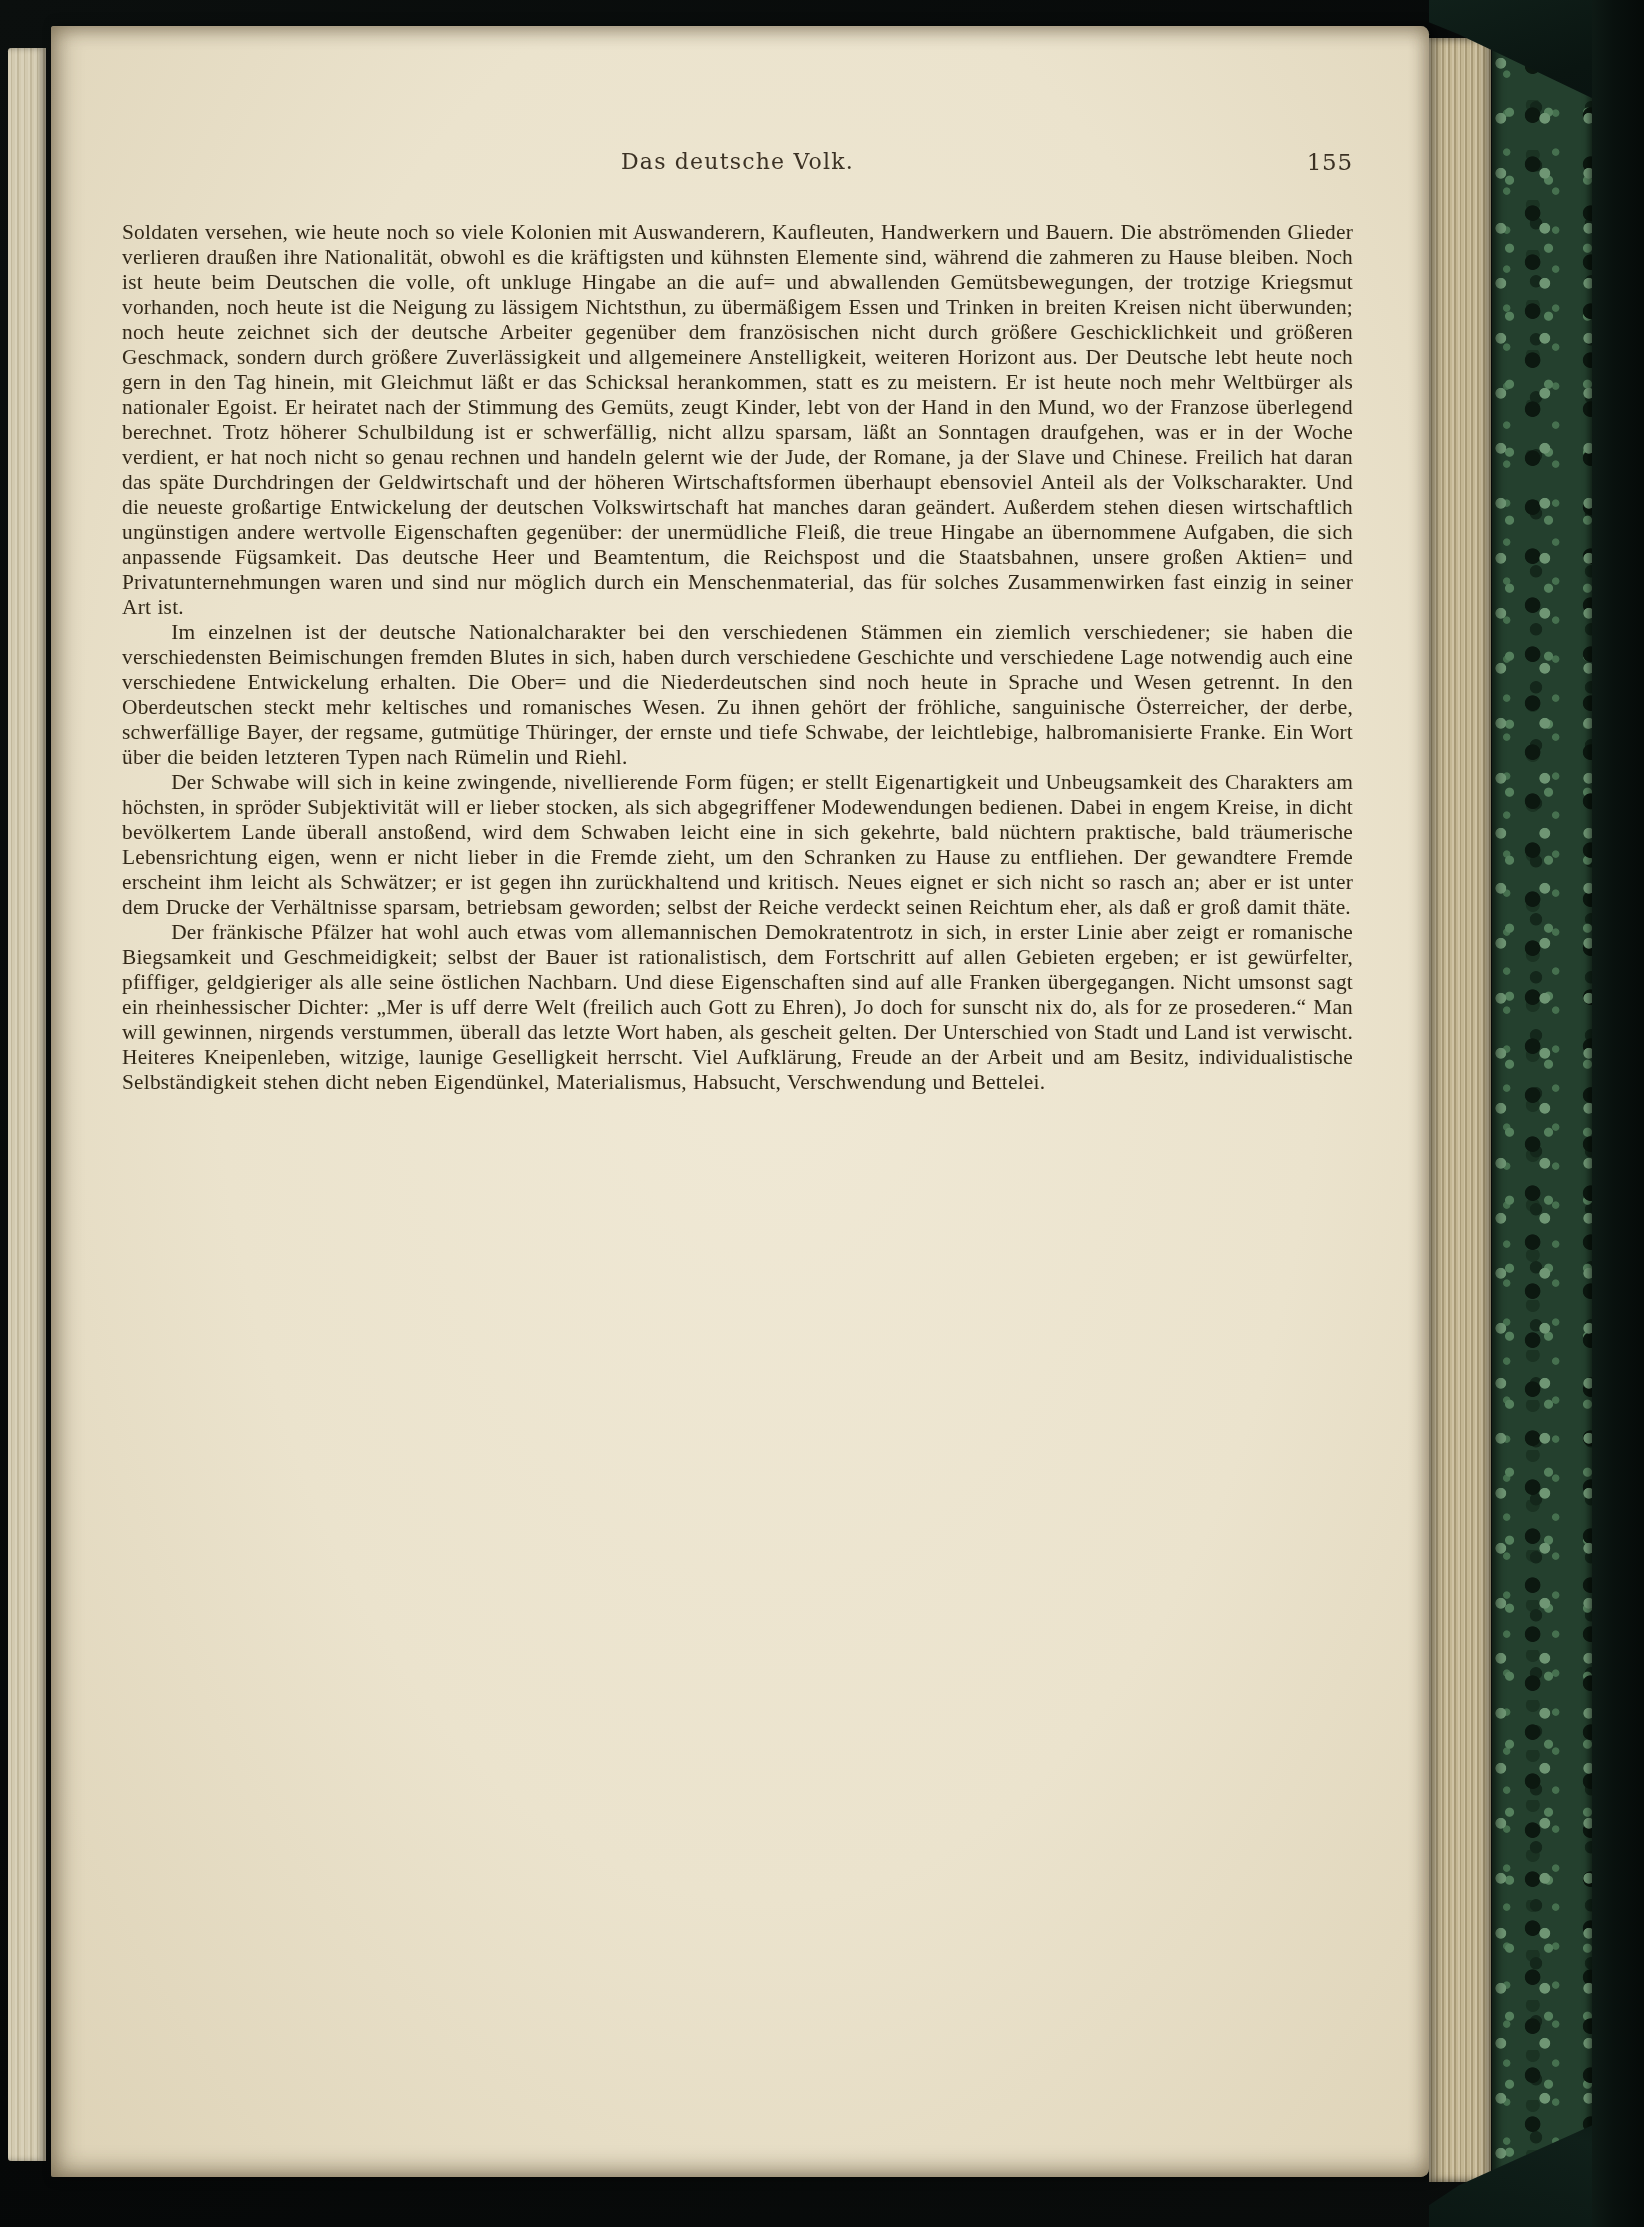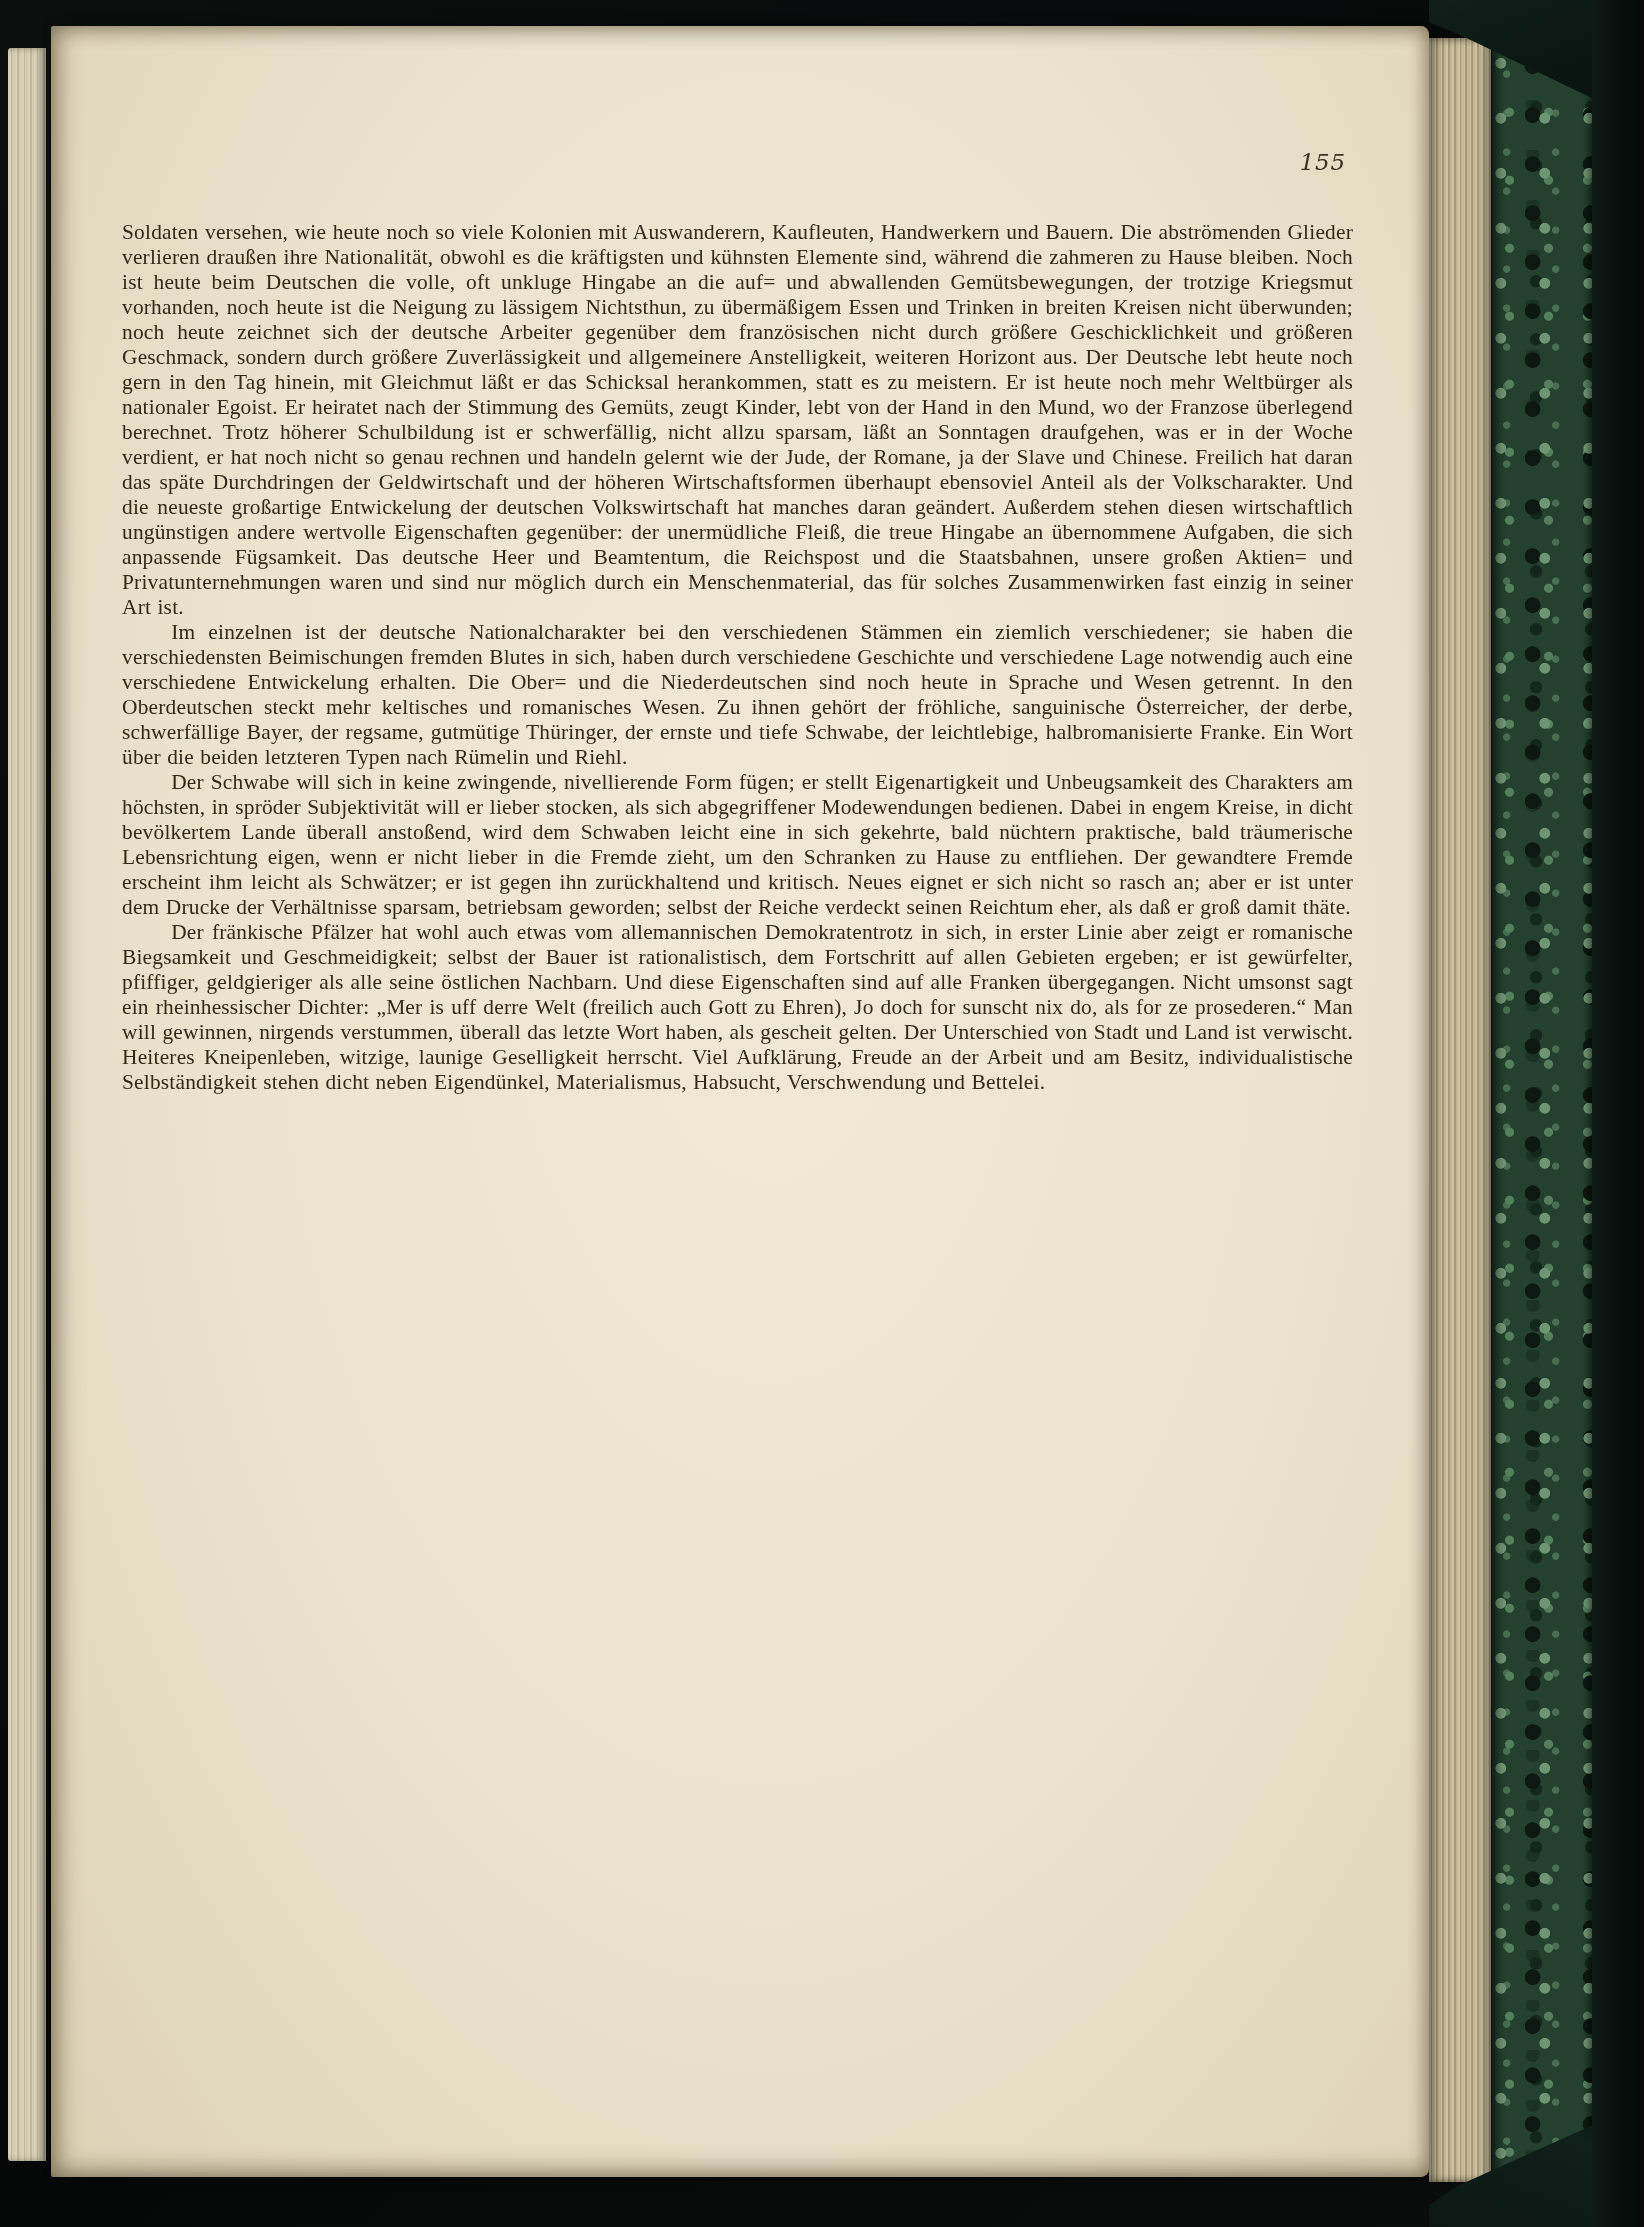--- a/index.html
+++ b/index.html
@@ -32,22 +32,22 @@
     position:absolute;left:71px;top:123px;right:76px;bottom:99px;
     color:#33291d;
   }
 
   .page-header{position:relative;height:38px;margin-bottom:33px;}
   .running-title{
     position:absolute;left:0;right:0;text-align:center;
     font-size:22px;letter-spacing:1.2px;color:#3b3124;
   }
   .page-number{
-    position:absolute;right:7px;top:0;
-    font-size:23px;color:#3b3124;letter-spacing:0.8px;font-style:italic;
+    position:absolute;right:0;top:0;
+    font-size:23px;color:#3b3124;letter-spacing:0.8px;
   }
 
   .body-text p{
     margin:0;
     font-size:21.4px;line-height:25px;
     text-align:justify;
     letter-spacing:0.2px;
     word-spacing:0.8px;
     color:#322818;
     font-family:Liberation Serif, serif;
@@ -96,20 +96,21 @@
 <body>
 
 <div class="scene">
 
   <div class="left-edges"></div>
 
   <div class="page">
     <div class="page-inner">
 
       <div class="page-header">
+        <div class="running-title">Das deutsche Volk.</div>
         <div class="page-number">155</div>
       </div>
 
       <div class="body-text">
         <p>Soldaten versehen, wie heute noch so viele Kolonien mit Auswanderern, Kaufleuten, Handwerkern und Bauern. Die abströmenden Glieder verlieren draußen ihre Nationalität, obwohl es die kräftigsten und kühnsten Elemente sind, während die zahmeren zu Hause bleiben. Noch ist heute beim Deutschen die volle, oft unkluge Hingabe an die auf= und abwallenden Gemütsbewegungen, der trotzige Kriegsmut vorhanden, noch heute ist die Neigung zu lässigem Nichtsthun, zu übermäßigem Essen und Trinken in breiten Kreisen nicht überwunden; noch heute zeichnet sich der deutsche Arbeiter gegenüber dem französischen nicht durch größere Geschicklichkeit und größeren Geschmack, sondern durch größere Zuverlässigkeit und allgemeinere Anstelligkeit, weiteren Horizont aus. Der Deutsche lebt heute noch gern in den Tag hinein, mit Gleichmut läßt er das Schicksal herankommen, statt es zu meistern. Er ist heute noch mehr Weltbürger als nationaler Egoist. Er heiratet nach der Stimmung des Gemüts, zeugt Kinder, lebt von der Hand in den Mund, wo der Franzose überlegend berechnet. Trotz höherer Schulbildung ist er schwerfällig, nicht allzu sparsam, läßt an Sonntagen draufgehen, was er in der Woche verdient, er hat noch nicht so genau rechnen und handeln gelernt wie der Jude, der Romane, ja der Slave und Chinese. Freilich hat daran das späte Durchdringen der Geldwirtschaft und der höheren Wirtschaftsformen überhaupt ebensoviel Anteil als der Volkscharakter. Und die neueste großartige Entwickelung der deutschen Volkswirtschaft hat manches daran geändert. Außerdem stehen diesen wirtschaftlich ungünstigen andere wertvolle Eigenschaften gegenüber: der unermüdliche Fleiß, die treue Hingabe an übernommene Aufgaben, die sich anpassende Fügsamkeit. Das deutsche Heer und Beamtentum, die Reichspost und die Staatsbahnen, unsere großen Aktien= und Privatunternehmungen waren und sind nur möglich durch ein Menschenmaterial, das für solches Zusammenwirken fast einzig in seiner Art ist.</p>
         <p class="indent">Im einzelnen ist der deutsche Nationalcharakter bei den verschiedenen Stämmen ein ziemlich verschiedener; sie haben die verschiedensten Beimischungen fremden Blutes in sich, haben durch verschiedene Geschichte und verschiedene Lage notwendig auch eine verschiedene Entwickelung erhalten. Die Ober= und die Niederdeutschen sind noch heute in Sprache und Wesen getrennt. In den Oberdeutschen steckt mehr keltisches und romanisches Wesen. Zu ihnen gehört der fröhliche, sanguinische Österreicher, der derbe, schwerfällige Bayer, der regsame, gutmütige Thüringer, der ernste und tiefe Schwabe, der leichtlebige, halbromanisierte Franke. Ein Wort über die beiden letzteren Typen nach Rümelin und Riehl.</p>
         <p class="indent">Der Schwabe will sich in keine zwingende, nivellierende Form fügen; er stellt Eigenartigkeit und Unbeugsamkeit des Charakters am höchsten, in spröder Subjektivität will er lieber stocken, als sich abgegriffener Modewendungen bedienen. Dabei in engem Kreise, in dicht bevölkertem Lande überall anstoßend, wird dem Schwaben leicht eine in sich gekehrte, bald nüchtern praktische, bald träumerische Lebensrichtung eigen, wenn er nicht lieber in die Fremde zieht, um den Schranken zu Hause zu entfliehen. Der gewandtere Fremde erscheint ihm leicht als Schwätzer; er ist gegen ihn zurückhaltend und kritisch. Neues eignet er sich nicht so rasch an; aber er ist unter dem Drucke der Verhältnisse sparsam, betriebsam geworden; selbst der Reiche verdeckt seinen Reichtum eher, als daß er groß damit thäte.</p>
         <p class="indent">Der fränkische Pfälzer hat wohl auch etwas vom allemannischen Demokratentrotz in sich, in erster Linie aber zeigt er romanische Biegsamkeit und Geschmeidigkeit; selbst der Bauer ist rationalistisch, dem Fortschritt auf allen Gebieten ergeben; er ist gewürfelter, pfiffiger, geldgieriger als alle seine östlichen Nachbarn. Und diese Eigenschaften sind auf alle Franken übergegangen. Nicht umsonst sagt ein rheinhessischer Dichter: „Mer is uff derre Welt (freilich auch Gott zu Ehren), Jo doch for sunscht nix do, als for ze prosederen.“ Man will gewinnen, nirgends verstummen, überall das letzte Wort haben, als gescheit gelten. Der Unterschied von Stadt und Land ist verwischt. Heiteres Kneipenleben, witzige, launige Geselligkeit herrscht. Viel Aufklärung, Freude an der Arbeit und am Besitz, individualistische Selbständigkeit stehen dicht neben Eigendünkel, Materialismus, Habsucht, Verschwendung und Bettelei.</p>
       </div>
 

